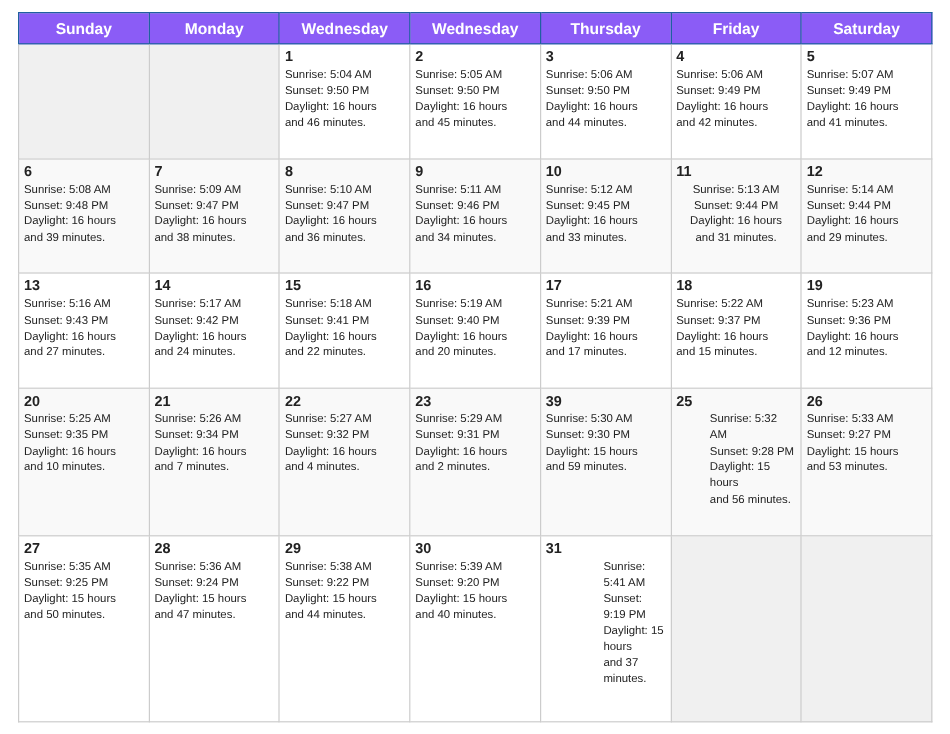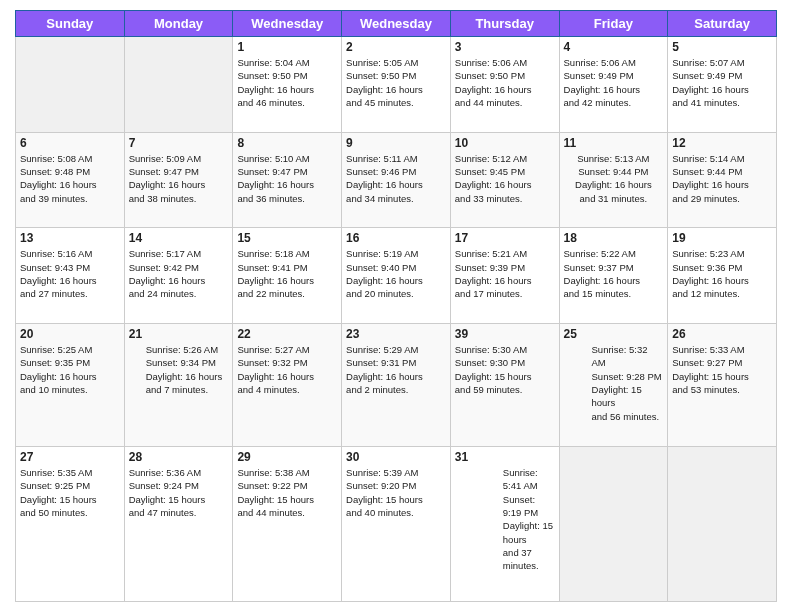--- a/index.html
+++ b/index.html
@@ -255,21 +255,21 @@
         <tr class="row-bg-even">
           <td>
             <span class="day-num">20</span>
             <div class="day-info" style="white-space: pre-line;">Sunrise: 5:25 AM
 Sunset: 9:35 PM
 Daylight: 16 hours
 and 10 minutes.</div>
           </td>
           <td>
             <span class="day-num">21</span>
-            <div class="day-info" style="white-space: pre-line; margin-left: 17px;">Sunrise: 5:26 AM
+            <div class="day-info" style="white-space: pre-line;">Sunrise: 5:26 AM
 Sunset: 9:34 PM
 Daylight: 16 hours
 and 7 minutes.</div>
           </td>
           <td>
             <span class="day-num">22</span>
             <div class="day-info" style="white-space: pre-line;">Sunrise: 5:27 AM
 Sunset: 9:32 PM
 Daylight: 16 hours
 and 4 minutes.</div>

